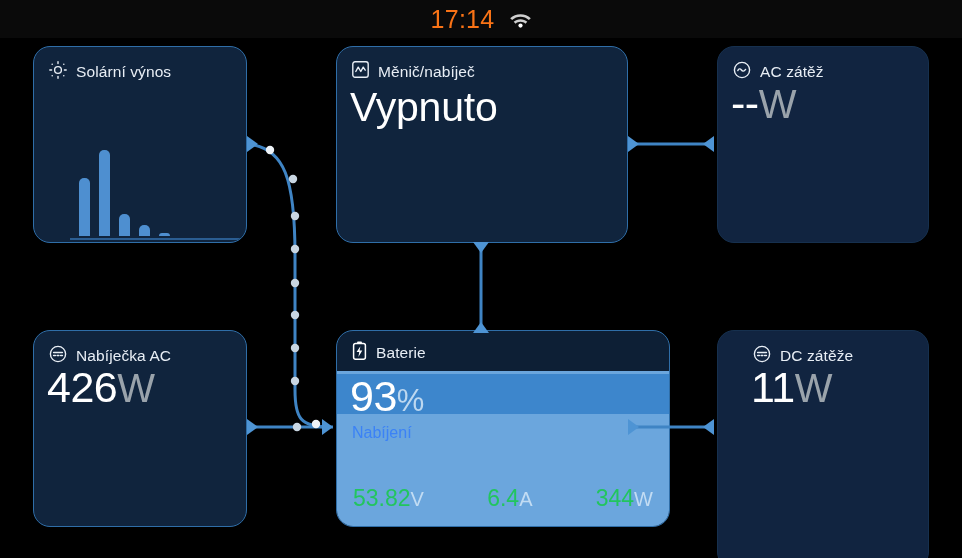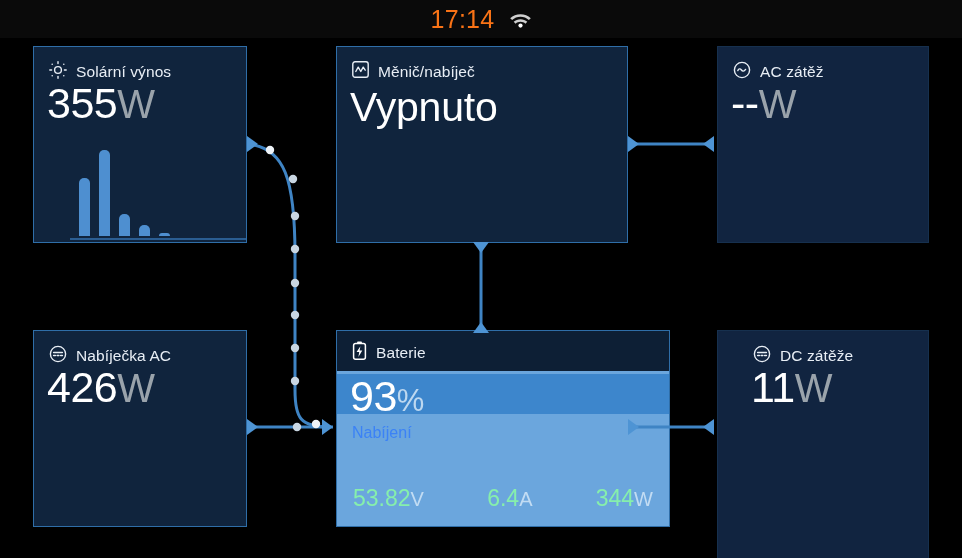--- a/index.html
+++ b/index.html
@@ -20,21 +20,21 @@
   .status-time {
     color:#f97316; font-size:25px; letter-spacing:0.3px;
   }
   .wifi-ic { display:block; }
 
   
   .card {
     position:absolute;
     background:#10243d;
     border:1px solid #2f6ea8;
-    border-radius:0;
+    border-radius:17px;
     overflow:hidden;
   }
   .card.plain { border-color:#16304e; background:#112440; }
   .card-head {
     display:flex; align-items:center; gap:9px;
     padding:14px 0 0 15px;
   }
   .card-title {
     color:#e8eef5; font-size:15.5px; letter-spacing:0.1px; white-space:nowrap;
   }
@@ -85,21 +85,21 @@
   .bat-soc .u { color:#bdd8f0; font-size:31px; letter-spacing:-0.5px; }
   .bat-state {
     position:absolute; left:15px; top:93px; z-index:4;
     color:#3b82f6; font-size:16px;
   }
   .bat-stats {
     position:absolute; left:0; bottom:14px; width:100%; z-index:4;
     display:flex; justify-content:space-between; padding:0 16px;
     white-space:nowrap;
   }
-  .stat .n { color:#86efac; font-size:23px; }
+  .stat .n { color:#22c55e; font-size:23px; }
   .stat .u { color:#c2dcf3; font-size:20px; }
 
   
   #wires { position:absolute; left:0; top:0; width:962px; height:558px; z-index:5; }
   .wire { stroke:#3f84c4; stroke-width:3; fill:none; }
   .arrow { fill:#4e94d4; }
   .flowdot { fill:#c9d6e2; }
   .flowdot-bright { fill:#eef3f8; }
 </style>
 </head>
@@ -170,23 +170,20 @@
           <g fill="#e8eef5">
             <circle cx="3.2" cy="3.2" r="0.8"></circle>
               <circle cx="14.8" cy="3.2" r="0.8"></circle>
             <circle cx="3.2" cy="14.8" r="0.8"></circle>
               <circle cx="14.8" cy="14.8" r="0.8"></circle>
           </g>
         </svg>
       </span>
       <span class="card-title">Solární výnos</span>
     </div>
-    <div class="big-val">
-      <span class="big-num">355</span><span class="big-unit">W</span>
-    </div>
     <div class="sparkline" id="solar-spark">
         <i style="height: 58px;"></i>
         <i style="height: 86px;"></i>
         <i style="height: 22px;"></i>
         <i style="height: 11px;"></i>
         <i style="height: 3px;"></i>
       </div>
     <div class="spark-base"></div>
   </div>
 

